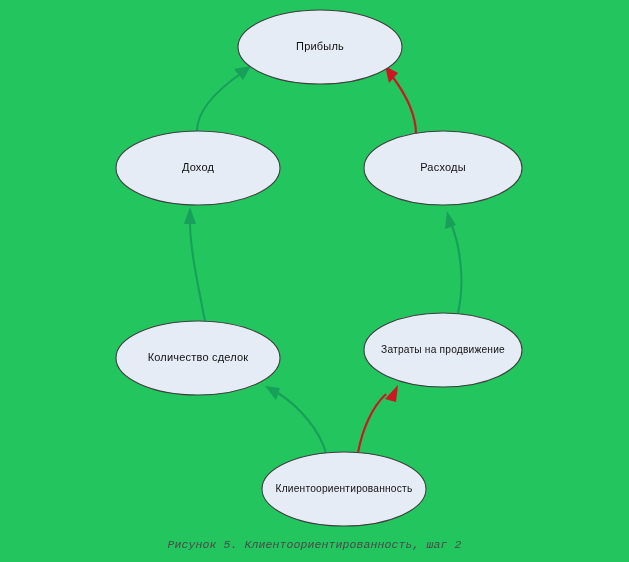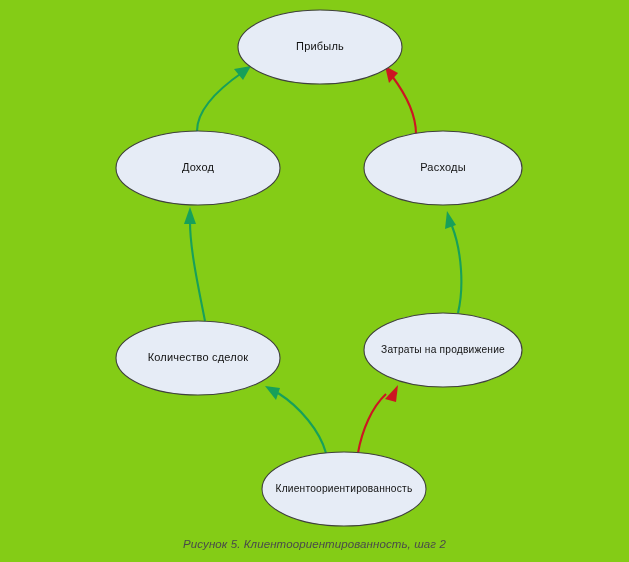--- a/index.html
+++ b/index.html
@@ -10,21 +10,21 @@
   body {
     width: 629px;
     height: 562px;
     font-family: "Liberation Sans", sans-serif;
     overflow: hidden;
   }
   #canvas {
     position: relative;
     width: 629px;
     height: 562px;
-    background: #84cc16;
+    background: #22c55e;
   }
   #diagram-svg {
     position: absolute;
     left: 0;
     top: 0;
     width: 629px;
     height: 562px;
   }
   .node-ellipse {
     fill: #e6ecf6;
@@ -50,21 +50,21 @@
   .edge-green { stroke: #17a05a; }
   .edge-red   { stroke: #cc1622; }
   .arrow-green { fill: #17a05a; }
   .arrow-red   { fill: #cc1622; }
   .caption {
     position: absolute;
     left: 0;
     top: 538px;
     width: 629px;
     text-align: center;
-    font-family: Liberation Sans, sans-serif;
+    font-family: Liberation Mono, monospace;
     font-style: italic;
     font-size: 11.5px;
     color: #4a4a4a;
     letter-spacing: 0.1px;
   }
 </style>
 </head>
 <body>
 
 <div id="canvas">

